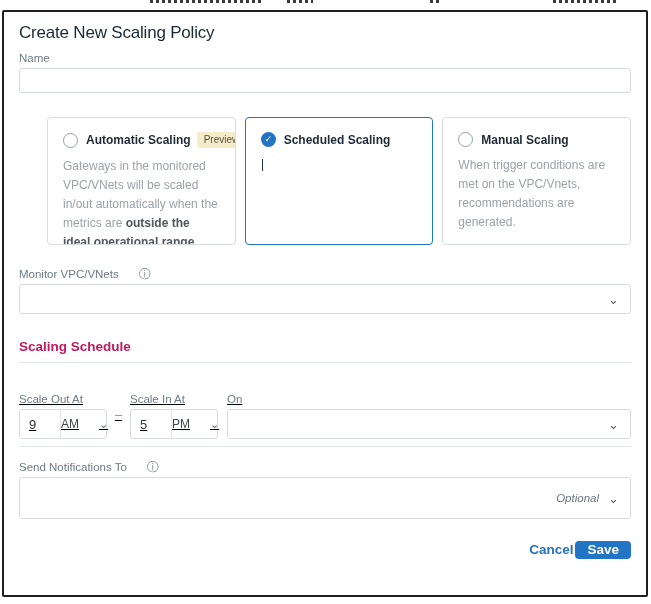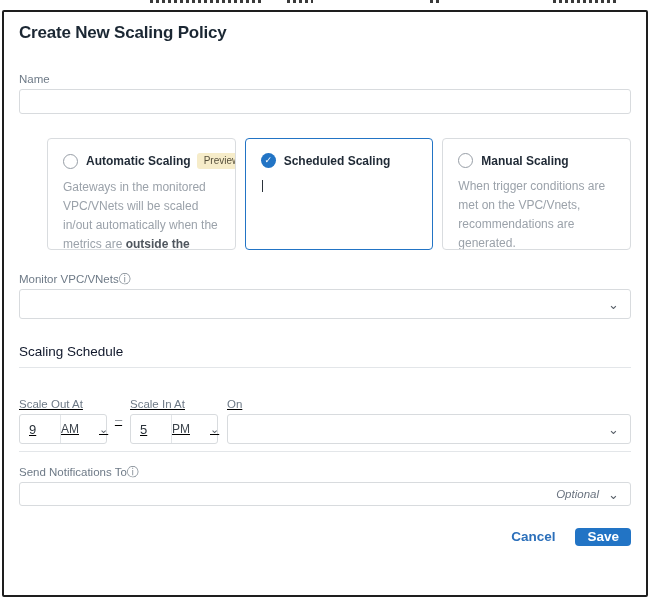--- a/index.html
+++ b/index.html
@@ -23,40 +23,40 @@
   .modal {
     position:absolute; left:2px; top:10px;
     width:646px; height:587px;
     background:#ffffff;
     border:2px solid #1e1e1e;
     border-radius:2px;
     padding:0 15px;
   }
   .dialog-title {
     margin-top:11px;
-    font-size:17px; font-weight:700; color:#1b2733; letter-spacing:-0.2px;
+    font-size:17px; font-weight:400; color:#1b2733; letter-spacing:-0.2px;
   }
   .field-label {
     display:block; font-size:11.5px; color:#6e7a87; font-weight:400;
   }
-  .label-row { display:flex; align-items:center; gap:0; }
+  .label-row { display:flex; align-items:center; gap:20px; }
   .info-icon {
     font-family:"DejaVu Sans", sans-serif;
     font-size:12px; color:#7c868f; line-height:1; cursor:pointer;
   }
-  .name-block { margin-top:30px; }
+  .name-block { margin-top:9px; }
   .text-input {
     margin-top:4px; width:100%; height:25px;
     border:1px solid #d8dbde; border-radius:3px;
     font-family:"Liberation Sans",sans-serif; font-size:13px; color:#2b333b;
     padding:0 9px; outline:none; background:#fff;
   }
 
   
-  .cards { margin-top:24px; display:flex; gap:9px; height:112px;padding-left:28px; }
+  .cards { margin-top:24px; display:flex; gap:9px; height:128px;padding-left:28px; }
   .card {
     flex:1; border:1px solid #d9dcdf; border-radius:4px;
     padding:14px 15px; background:#fff; cursor:pointer; overflow:hidden;
   }
   .card.selected { border-color: var(--accent); }
   .card-head { display:flex; align-items:center; white-space:nowrap; }
   .radio {
     flex-shrink:0; width:15px; height:15px; border-radius:50%;
     border:1px solid #979ea6; margin-right:8px;
     display:flex; align-items:center; justify-content:center;
@@ -86,21 +86,21 @@
   .monitor-block { margin-top:23px; }
   .select-box {
     margin-top:4px; position:relative; width:100%; height:30px;
     border:1px solid #d8dbde; border-radius:3px; background:#fff; cursor:pointer;
   }
   .chevron {
     position:absolute; right:11px; top:50%; transform:translateY(-50%);
     font-family:"DejaVu Sans",sans-serif; font-size:13px; color:#596069; line-height:1;
   }
 
-  .section-title { margin-top:25px; font-size:13.5px; font-weight:400; color:#0f172a; }
+  .section-title { margin-top:25px; font-size:13.5px; font-weight:700; color:#be185d; }
   .divider { margin-top:8px; height:1px; background:#e3e6e9; }
   .divider.d2 { margin-top:7px; }
 
   .time-row { margin-top:30px; display:flex; align-items:flex-start;text-decoration:underline; }
   .time-col { width:88px; flex-shrink:0; }
   .time-control {
     margin-top:4px; height:30px; display:flex; align-items:stretch;
     border:1px solid #d8dbde; border-radius:3px; background:#fff;
   }
   .time-num {
@@ -112,28 +112,28 @@
     justify-content:center; gap:20px; font-size:12px; color:#3c444c; cursor:pointer;
   }
   .meridiem .chevron { position:static; transform:none; font-size:11px; }
   .range-dash {
     width:23px; flex-shrink:0; text-align:center; color:#8a9097;
     font-size:13px; align-self:flex-end; padding-bottom:24px; line-height:0;
   }
   .on-col { flex:1; margin-left:9px; }
 
   .notif-block { margin-top:14px; }
-  .notif-box { height:24px; }
+  .notif-box { height:42px; }
   .optional-text {
     position:absolute; right:31px; top:50%; transform:translateY(-50%);
     font-style:italic; font-size:11.5px; color:#6b7480;
   }
 
   .footer {
-    margin-top:19px; display:flex; justify-content:flex-end; align-items:center; gap:18px;
+    margin-top:19px; display:flex; justify-content:flex-end; align-items:center; 
   }
   .cancel-btn {
     background:none; border:none; cursor:pointer;
     font-family:"Liberation Sans",sans-serif;
     font-size:13.5px; font-weight:700; color:var(--accent-link);
     padding:4px 2px;
   }
   .save-btn {
     background:var(--accent); border:none; cursor:pointer;
     font-family:"Liberation Sans",sans-serif;

